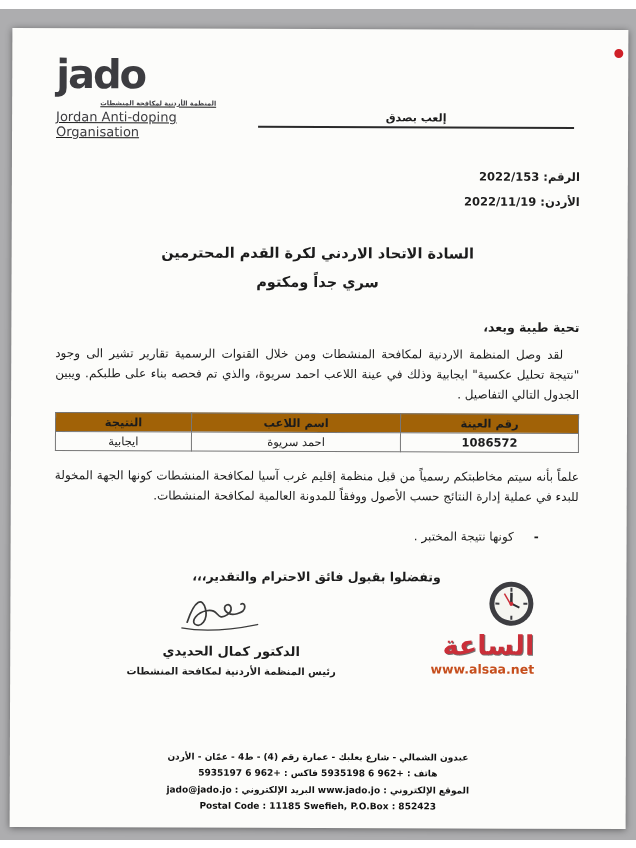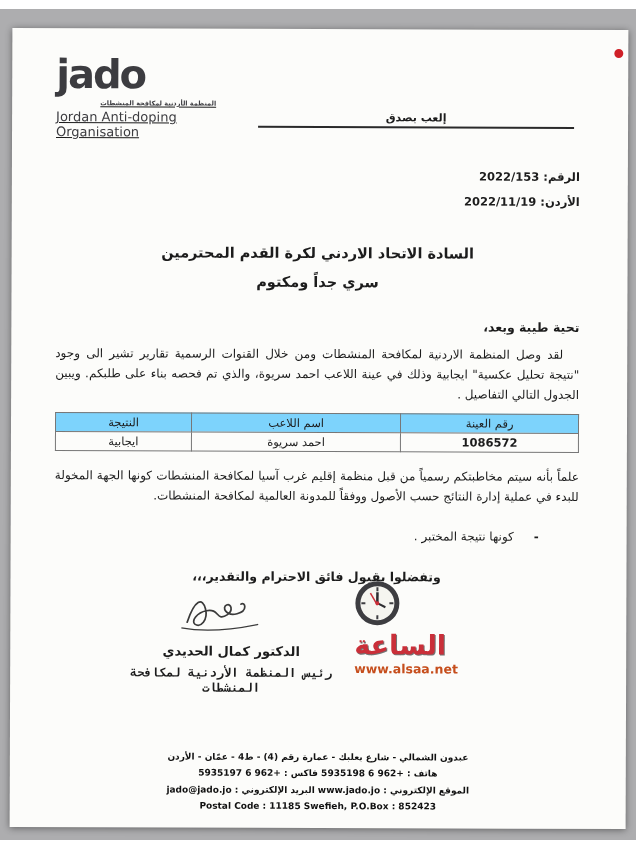--- a/index.html
+++ b/index.html
@@ -31,33 +31,33 @@
   
   .ref-block { margin-top:24px; font-size:11.5px; font-weight:bold; line-height:2.2; }
   
   .heading { text-align:center; margin-top:24px; font-weight:bold; font-size:14.5px; line-height:2; }
   .greeting { margin-top:22px; font-size:12.5px; font-weight:bold; }
   .para { margin-top:10px; font-size:12px; line-height:1.7; text-align:justify; text-indent:16px; }
   .para.second { margin-top:14px; text-indent:0; }
   
   table.results { width:100%; border-collapse:collapse; margin-top:8px; font-size:11.5px; }
   table.results th, table.results td { border:1px solid #777; padding:2px 6px; text-align:center; }
-  table.results th { font-weight:normal; background:#7dd3fc; }
+  table.results th { font-weight:bold; background:#a16207; }
   table.results .w1 { width:34%; } table.results .w2 { width:40%; } table.results .w3 { width:26%; }
   td.bold { font-weight:bold; }
   
   .attachment { margin-top:22px; padding-right:40px; font-size:12px; }
   .attachment .dash { display:inline-block; margin-left:16px; font-weight:bold; }
   .closing { margin-top:26px; text-align:center; font-weight:bold; font-size:12.5px; }
   
   .sig-region { position:relative; height:150px; margin-top:6px; }
   .signature { position:absolute; left:62px; top:0; width:230px; text-align:center; }
   .sig-name { font-size:13px; font-weight:bold; margin-top:2px; }
-  .sig-title { font-size:12px; font-weight:bold; margin-top:7px;font-family:Liberation Mono, monospace; }
-  .watermark { position:absolute; left:300px; top:-10px; width:180px; text-align:left; opacity:.93; }
+  .sig-title { font-size:10px; font-weight:bold; margin-top:7px; }
+  .watermark { position:absolute; left:300px; top:-10px; width:180px; text-align:right; opacity:.93; }
   .wm-title { font-size:27px; font-weight:bold; color:#c7202b; text-shadow:1px 1px 0 #6a6a6a; line-height:1.1; }
   .wm-url { font-size:12.5px; font-weight:bold; color:#c2410c; margin-top:2px; }
   
   .letter-footer { position:absolute; bottom:14px; left:40px; right:40px; text-align:center; font-size:9px; font-weight:bold; color:#111; line-height:1.8; }
   .footer-ltr { direction:ltr; }
 </style>
 </head>
 <body>
 
 <div class="backdrop"></div>

